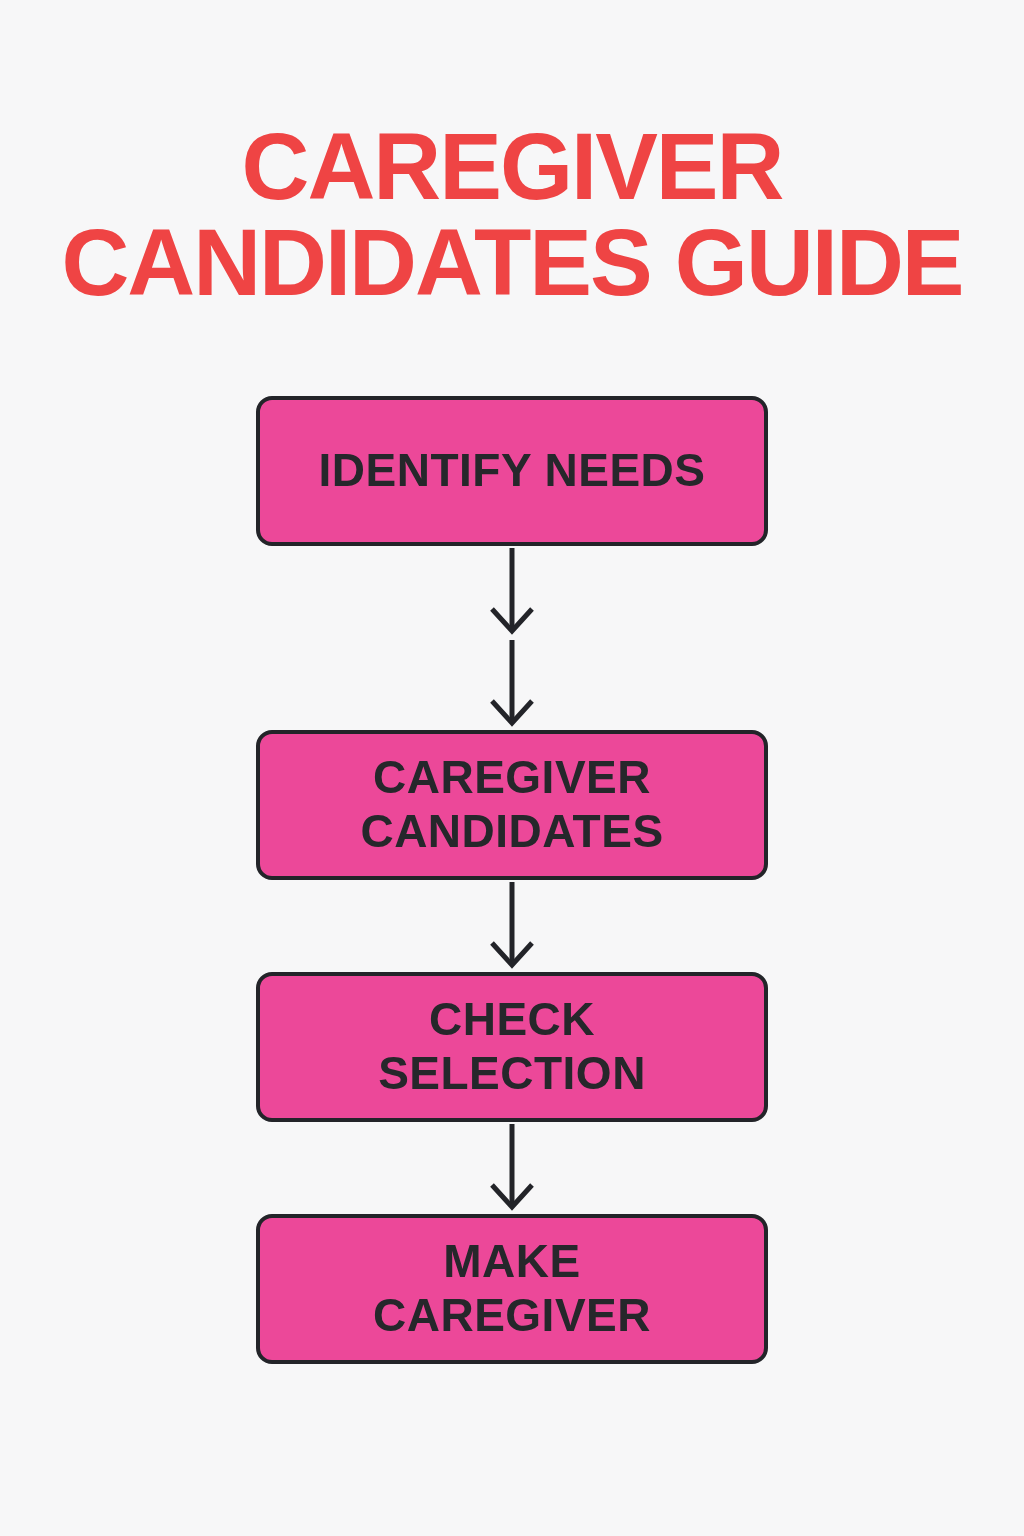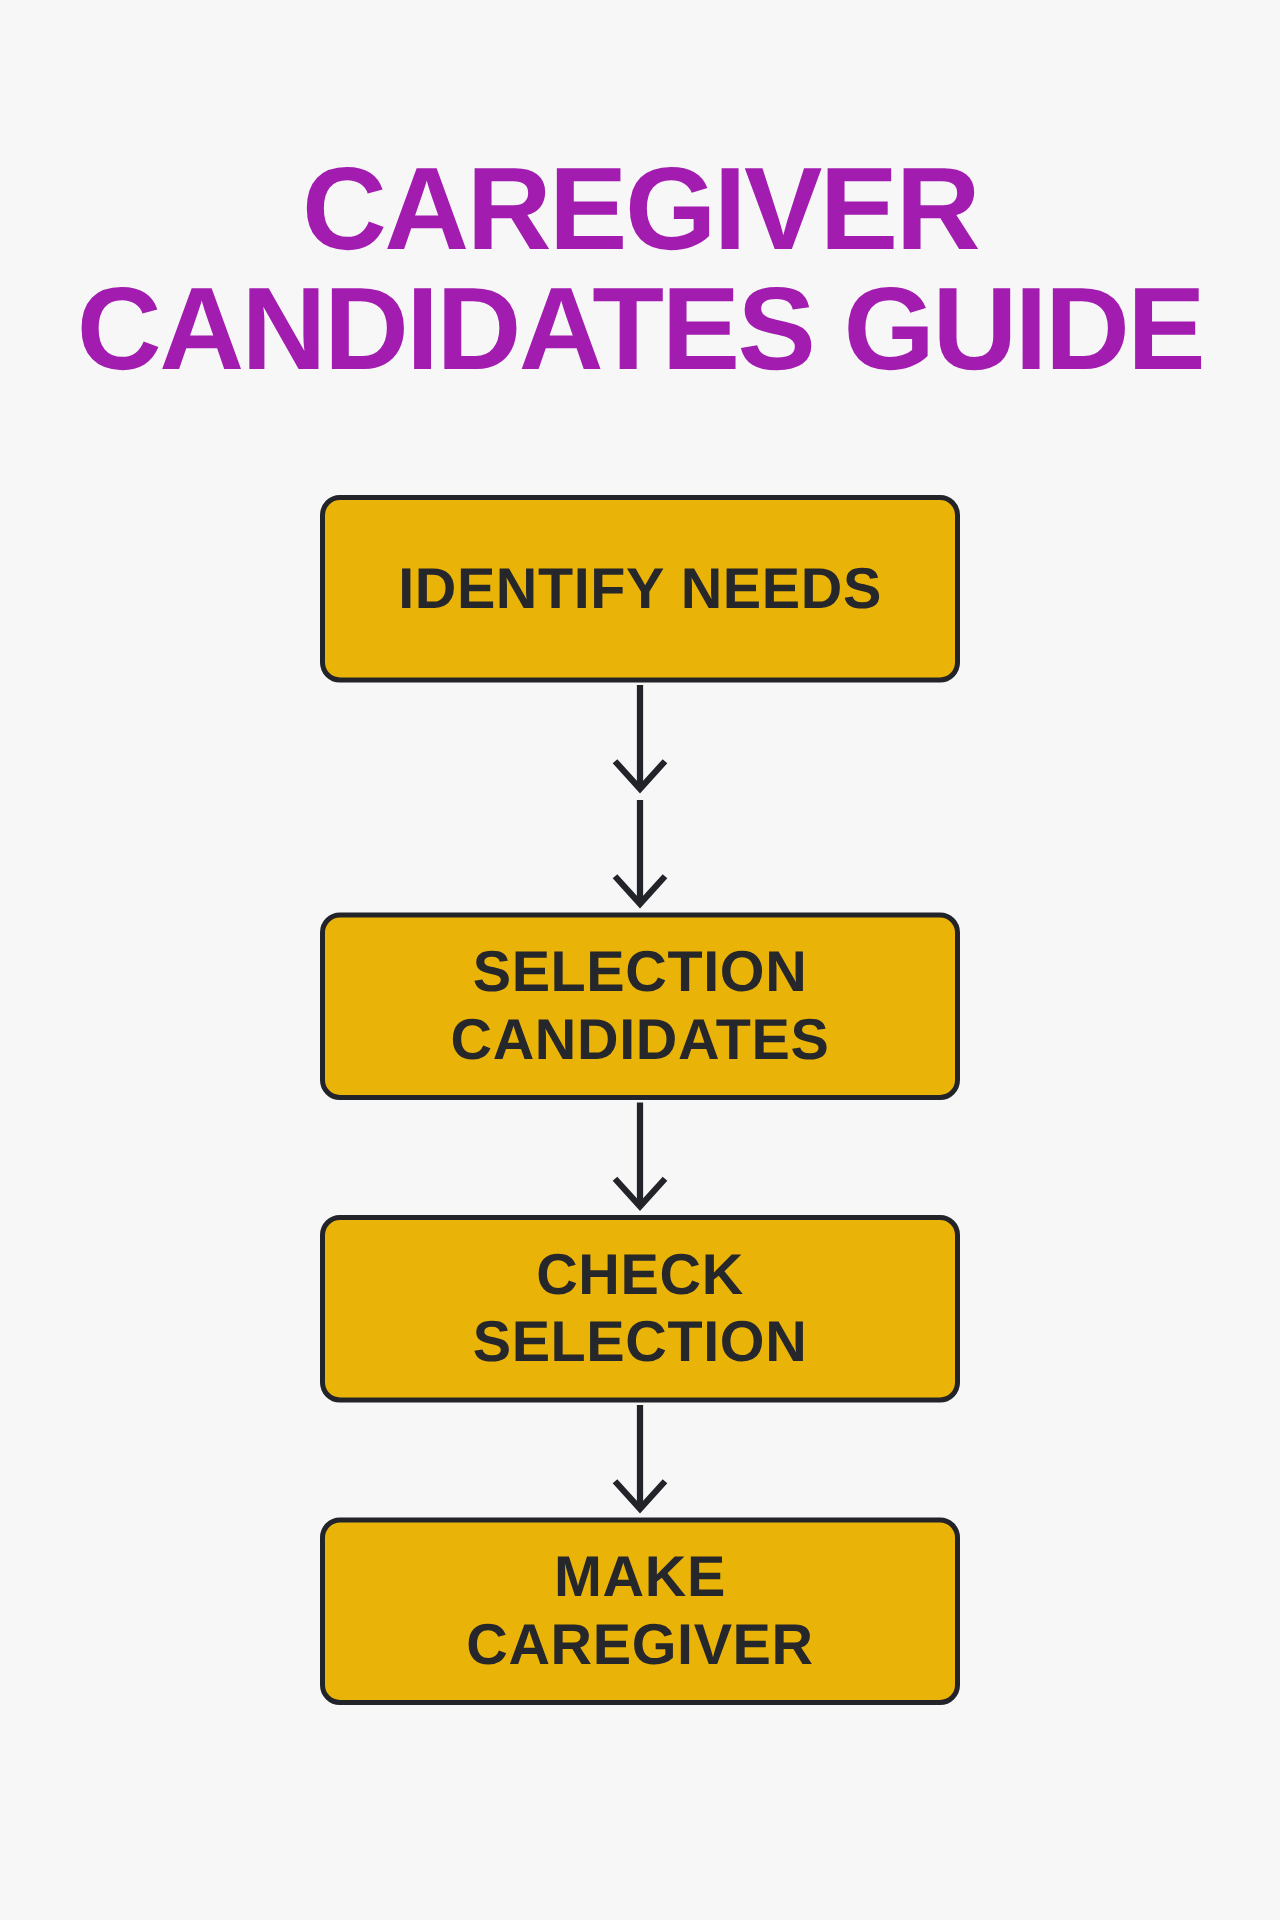--- a/index.html
+++ b/index.html
@@ -18,38 +18,38 @@
     height: 1536px;
     position: relative;
   }
   .title {
     padding-top: 56px;
     text-align: center;
     font-size: 94px;
     font-weight: 800;
     line-height: 96px;
     letter-spacing: -2px;
-    color: #a21caf;
+    color: #ef4444;
   }
   .title .line {
     display: block;
     white-space: nowrap;
   }
   .flow {
     width: 512px;
     margin: 85px auto 0 auto;
     display: flex;
     flex-direction: column;
     align-items: center;
   }
   .step-box {
     box-sizing: border-box;
     width: 512px;
     height: 150px;
-    background: #eab308;
+    background: #ec4899;
     border: 4px solid #232429;
     border-radius: 16px;
     display: flex;
     align-items: center;
     justify-content: center;
     text-align: center;
     padding: 0 40px;
   }
   .step-label {
     font-size: 46px;
@@ -93,21 +93,21 @@
       <polyline points="4,63 24,85 44,63"></polyline>
     </svg>
 
 
     <svg class="arrow" viewBox="0 0 48 92" xmlns="http://www.w3.org/2000/svg">
       <line x1="24" y1="2" x2="24" y2="83"></line>
       <polyline points="4,63 24,85 44,63"></polyline>
     </svg>
 
     <div class="step-box">
-      <span class="step-label">SELECTION CANDIDATES</span>
+      <span class="step-label">CAREGIVER CANDIDATES</span>
     </div>
 
     <svg class="arrow" viewBox="0 0 48 92" xmlns="http://www.w3.org/2000/svg">
       <line x1="24" y1="2" x2="24" y2="83"></line>
       <polyline points="4,63 24,85 44,63"></polyline>
     </svg>
 
     <div class="step-box">
       <span class="step-label">CHECK SELECTION</span>
     </div>

